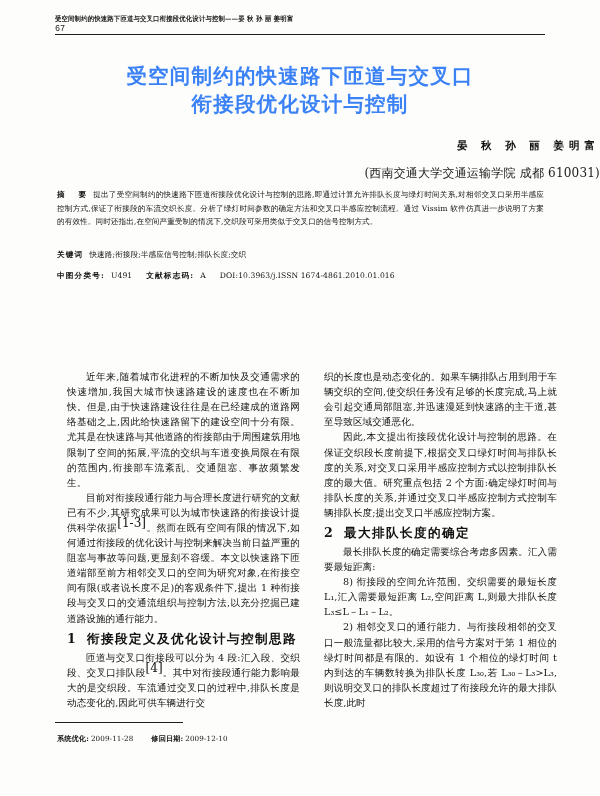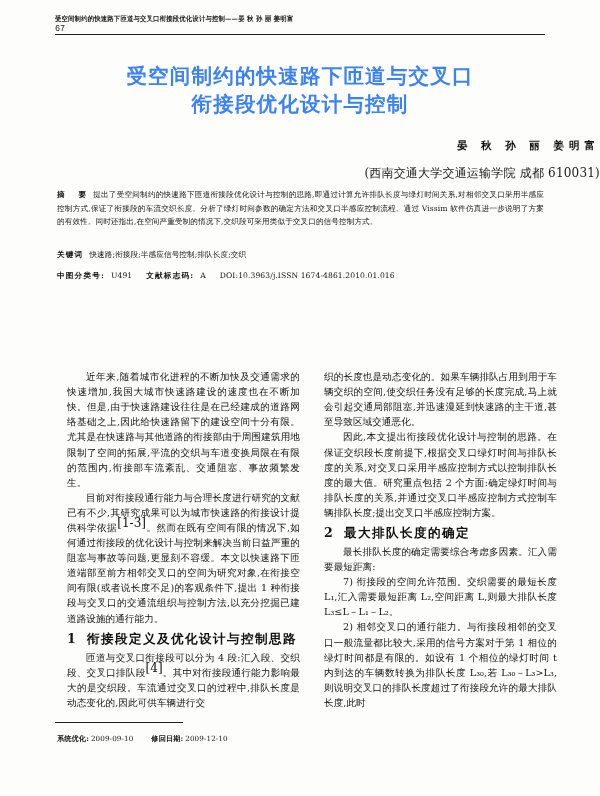--- a/index.html
+++ b/index.html
@@ -254,25 +254,25 @@
         <p><span>匝道与交叉口衔接段可以分为 4 段:汇入段、交织段、交叉口排队段</span><sup class="ref">[4]</sup><span>。其中对衔接段通行能力影响最大的是交织段。车流通过交叉口的过程中,排队长度是动态变化的,因此可供车辆进行交</span></p>
       </div>
     <div class="col" id="col-right">
         <p class="cont">织的长度也是动态变化的。如果车辆排队占用到用于车辆交织的空间,使交织任务没有足够的长度完成,马上就会引起交通局部阻塞,并迅速漫延到快速路的主干道,甚至导致区域交通恶化。</p>
         <p>因此,本文提出衔接段优化设计与控制的思路。在保证交织段长度前提下,根据交叉口绿灯时间与排队长度的关系,对交叉口采用半感应控制方式以控制排队长度的最大值。研究重点包括 2 个方面:确定绿灯时间与排队长度的关系,并通过交叉口半感应控制方式控制车辆排队长度;提出交叉口半感应控制方案。</p>
         <div class="section-head">
           <span class="num">2</span>
           <span class="txt">最大排队长度的确定</span>
         </div>
         <p>最长排队长度的确定需要综合考虑多因素。汇入需要最短距离:</p>
-        <p>7) 衔接段的空间允许范围。交织需要的最短长度 L₁,汇入需要最短距离 L₂,空间距离 L,则最大排队长度 L₃≤L－L₁－L₂。</p>
+        <p>8) 衔接段的空间允许范围。交织需要的最短长度 L₁,汇入需要最短距离 L₂,空间距离 L,则最大排队长度 L₃≤L－L₁－L₂。</p>
         <p>2) 相邻交叉口的通行能力。与衔接段相邻的交叉口一般流量都比较大,采用的信号方案对于第 1 相位的绿灯时间都是有限的。如设有 1 个相位的绿灯时间 t 内到达的车辆数转换为排队长度 L₃₀,若 L₃₀－L₃&gt;L₃,则说明交叉口的排队长度超过了衔接段允许的最大排队长度,此时</p>
       </div>
   </div>
 
   <div class="footnote-rule"></div>
   <div class="footnotes">
     <div>
-      <span class="lead">系统优化:</span><span class="fn-en">2009-09-10</span><span class="gap"></span><span class="lead">修回日期:</span><span class="fn-en">2009-12-10</span>
+      <span class="lead">系统优化:</span><span class="fn-en">2009-11-28</span><span class="gap"></span><span class="lead">修回日期:</span><span class="fn-en">2009-12-10</span>
     </div>
   </div>
 
 </div>
 
 </body></html>

